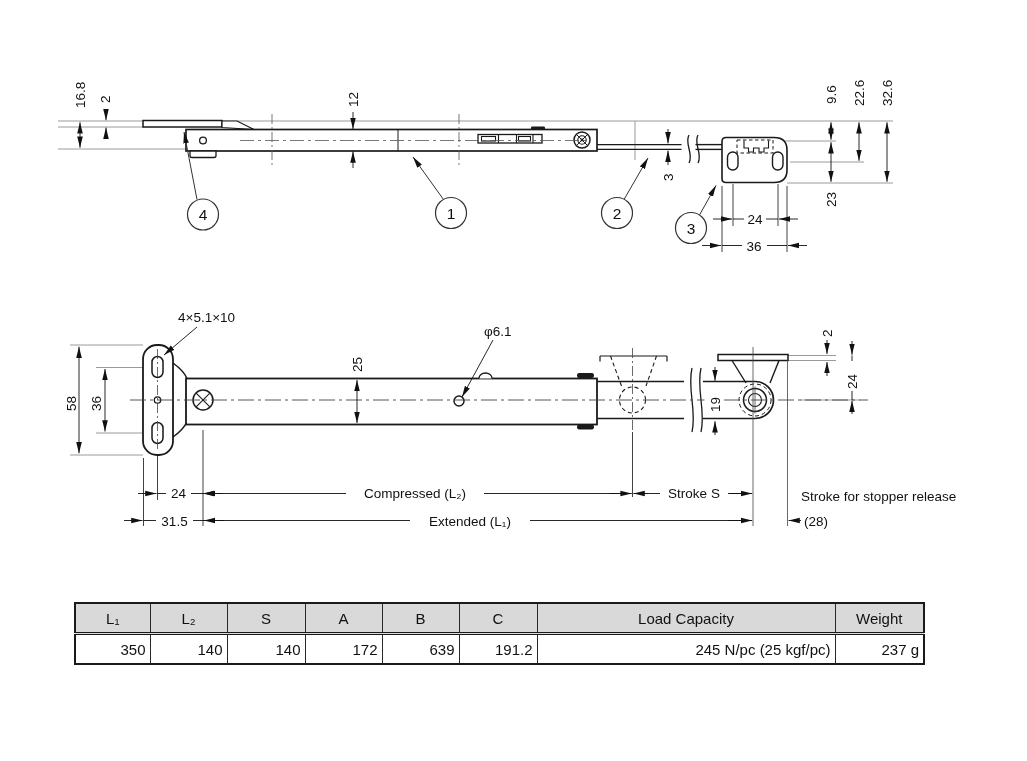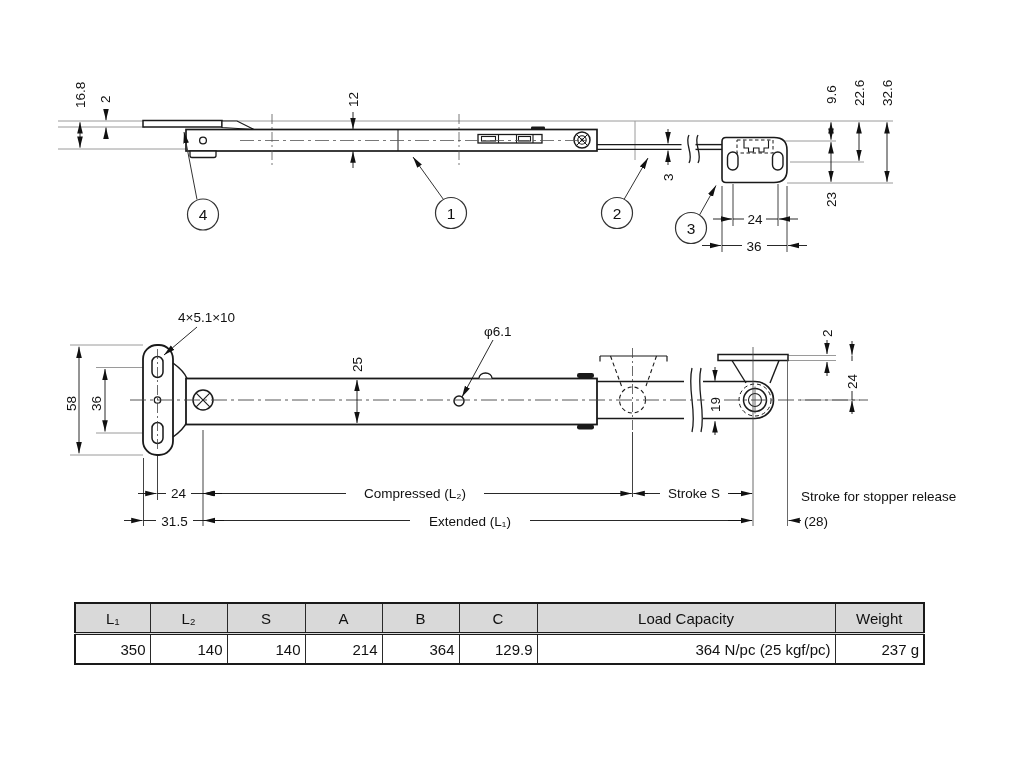--- a/index.html
+++ b/index.html
@@ -289,22 +289,22 @@
       <th>C</th>
       <th>Load Capacity</th>
       <th>Weight</th>
     </tr>
   </thead>
   <tbody>
     <tr>
       <td>350</td>
       <td>140</td>
       <td>140</td>
-      <td>214</td>
-      <td>364</td>
-      <td>129.9</td>
-      <td>364 N/pc (25 kgf/pc)</td>
+      <td>172</td>
+      <td>639</td>
+      <td>191.2</td>
+      <td>245 N/pc (25 kgf/pc)</td>
       <td>237 g</td>
     </tr>
   </tbody>
 </table>
 
 </div>
 
 </body></html>

